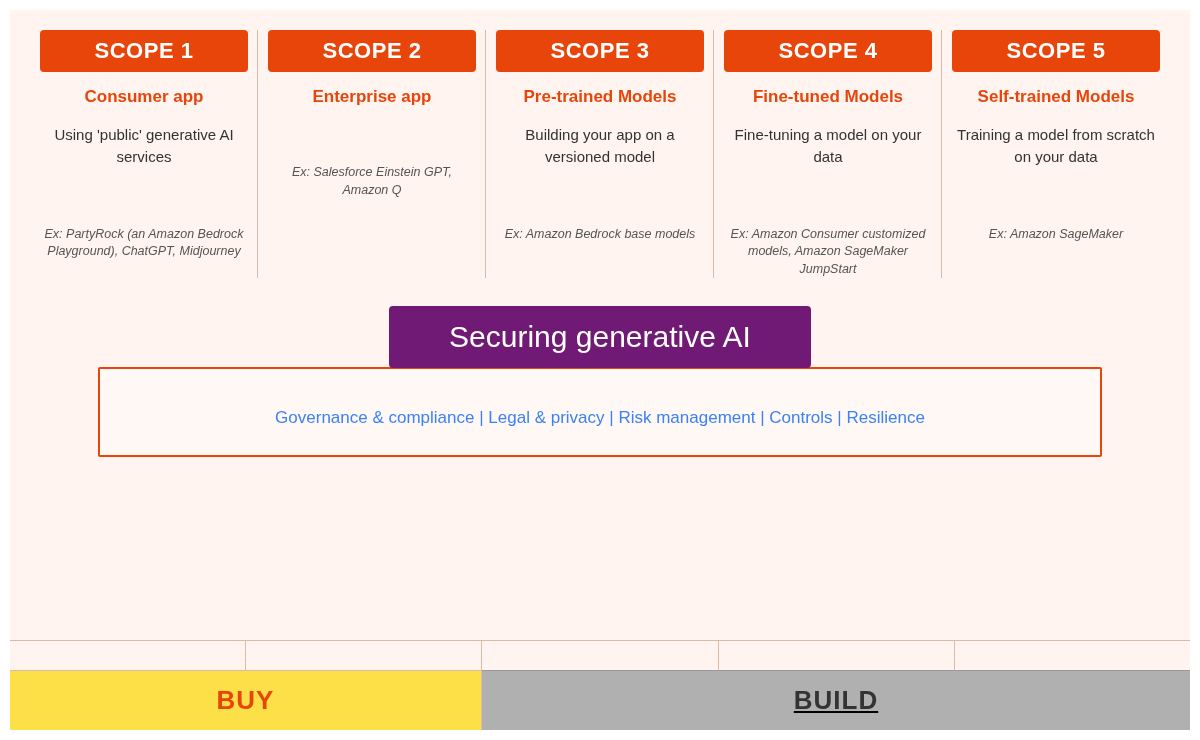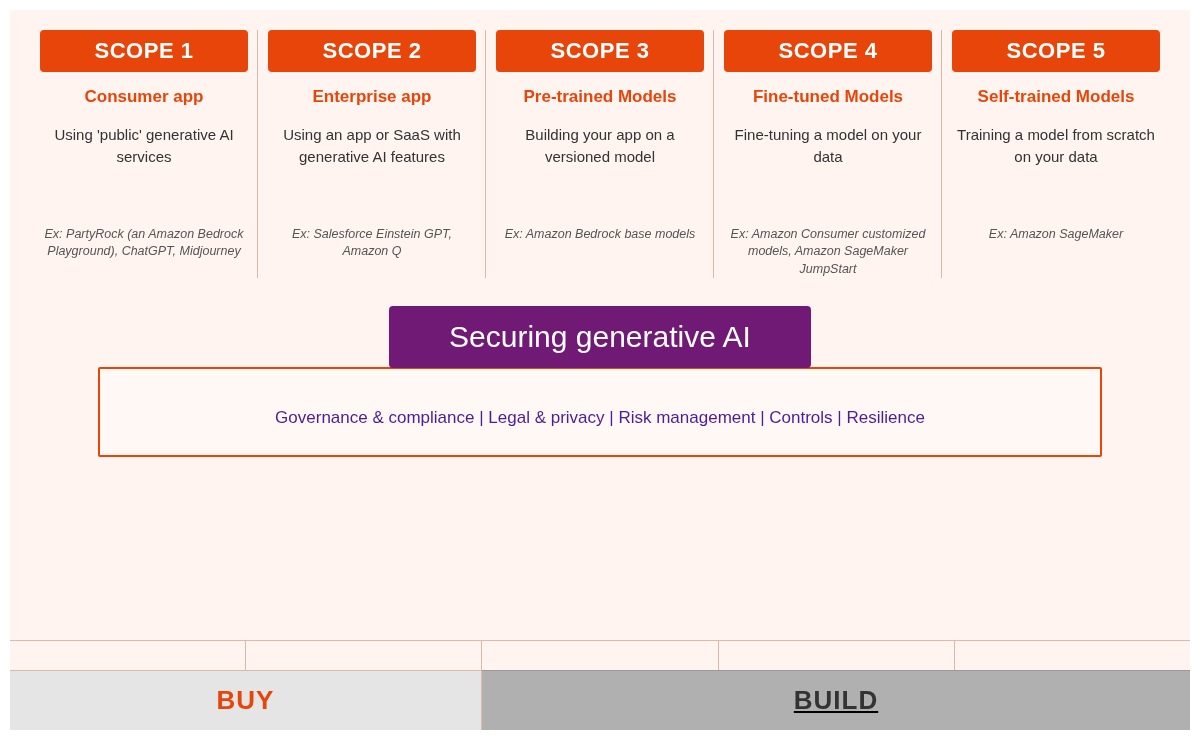--- a/index.html
+++ b/index.html
@@ -105,35 +105,35 @@
       width: 88%;
       padding: 36px 30px 24px 30px;
       text-align: center;
       position: relative;
       z-index: 1;
       margin-top: 0;
       border-radius: 2px;
     }
     .securing-inner-text {
       font-size: 17px;
-      color: #4c1d95;
+      color: #3b82f6;
       font-weight: 400;
       line-height: 1.5;
     }
     .bottom-section {
       position: absolute;
       bottom: 0;
       left: 0;
       right: 0;
       display: flex;
       height: 60px;
     }
     .buy-section {
       flex: 0 0 calc(2 * (100% / 5));
-      background: #e5e5e5;
+      background: #fde047;
       display: flex;
       align-items: center;
       justify-content: center;
       border-top: 1px solid #e0b8a8;
       border-right: 1px solid #e0b8a8;
     }
     .buy-label {
       font-size: 26px;
       font-weight: 900;
       color: #e8450a;
@@ -178,21 +178,20 @@
 
   <div class="scope-col">
       <div class="scope-badge">SCOPE 1</div>
       <div class="scope-subtitle">Consumer app</div>
       <div class="scope-desc">Using 'public' generative AI services</div>
       <div class="scope-example">Ex: PartyRock (an Amazon Bedrock Playground), ChatGPT, Midjourney</div>
     </div>
       <div class="scope-col">
       <div class="scope-badge">SCOPE 2</div>
       <div class="scope-subtitle">Enterprise app</div>
-      <div class="scope-desc">Using an app or SaaS with generative AI features</div>
       <div class="scope-example">Ex: Salesforce Einstein GPT, Amazon Q</div>
     </div>
       <div class="scope-col">
       <div class="scope-badge">SCOPE 3</div>
       <div class="scope-subtitle">Pre-trained Models</div>
       <div class="scope-desc">Building your app on a versioned model</div>
       <div class="scope-example">Ex: Amazon Bedrock base models</div>
     </div>
       <div class="scope-col">
       <div class="scope-badge">SCOPE 4</div>

